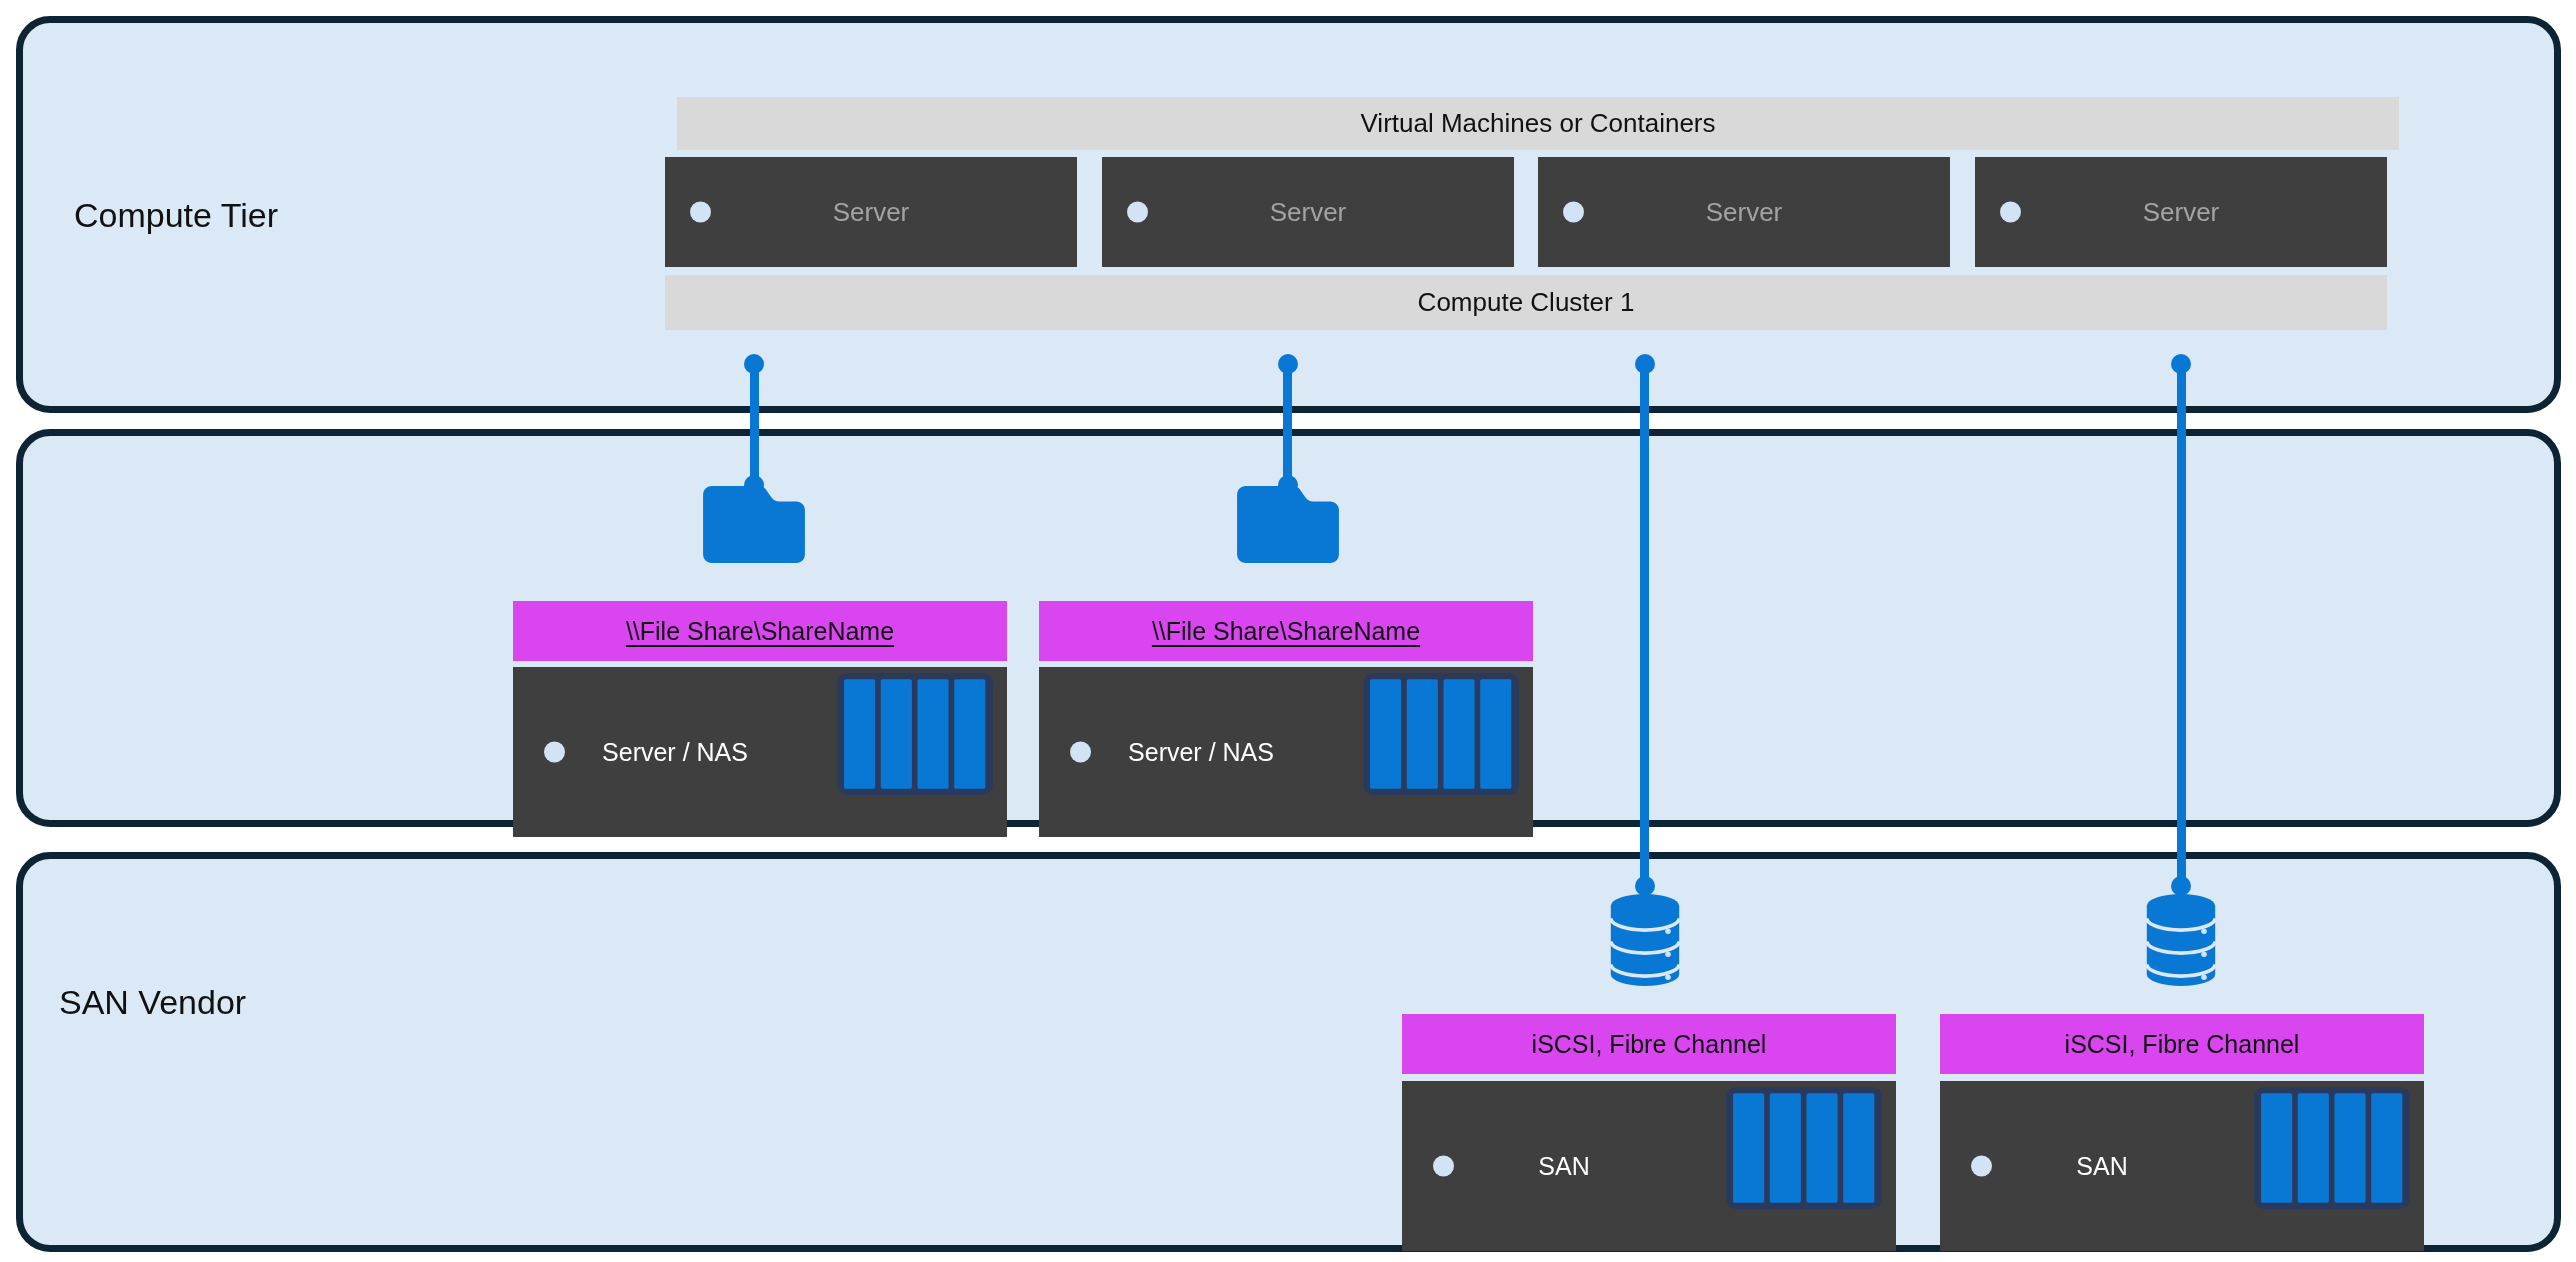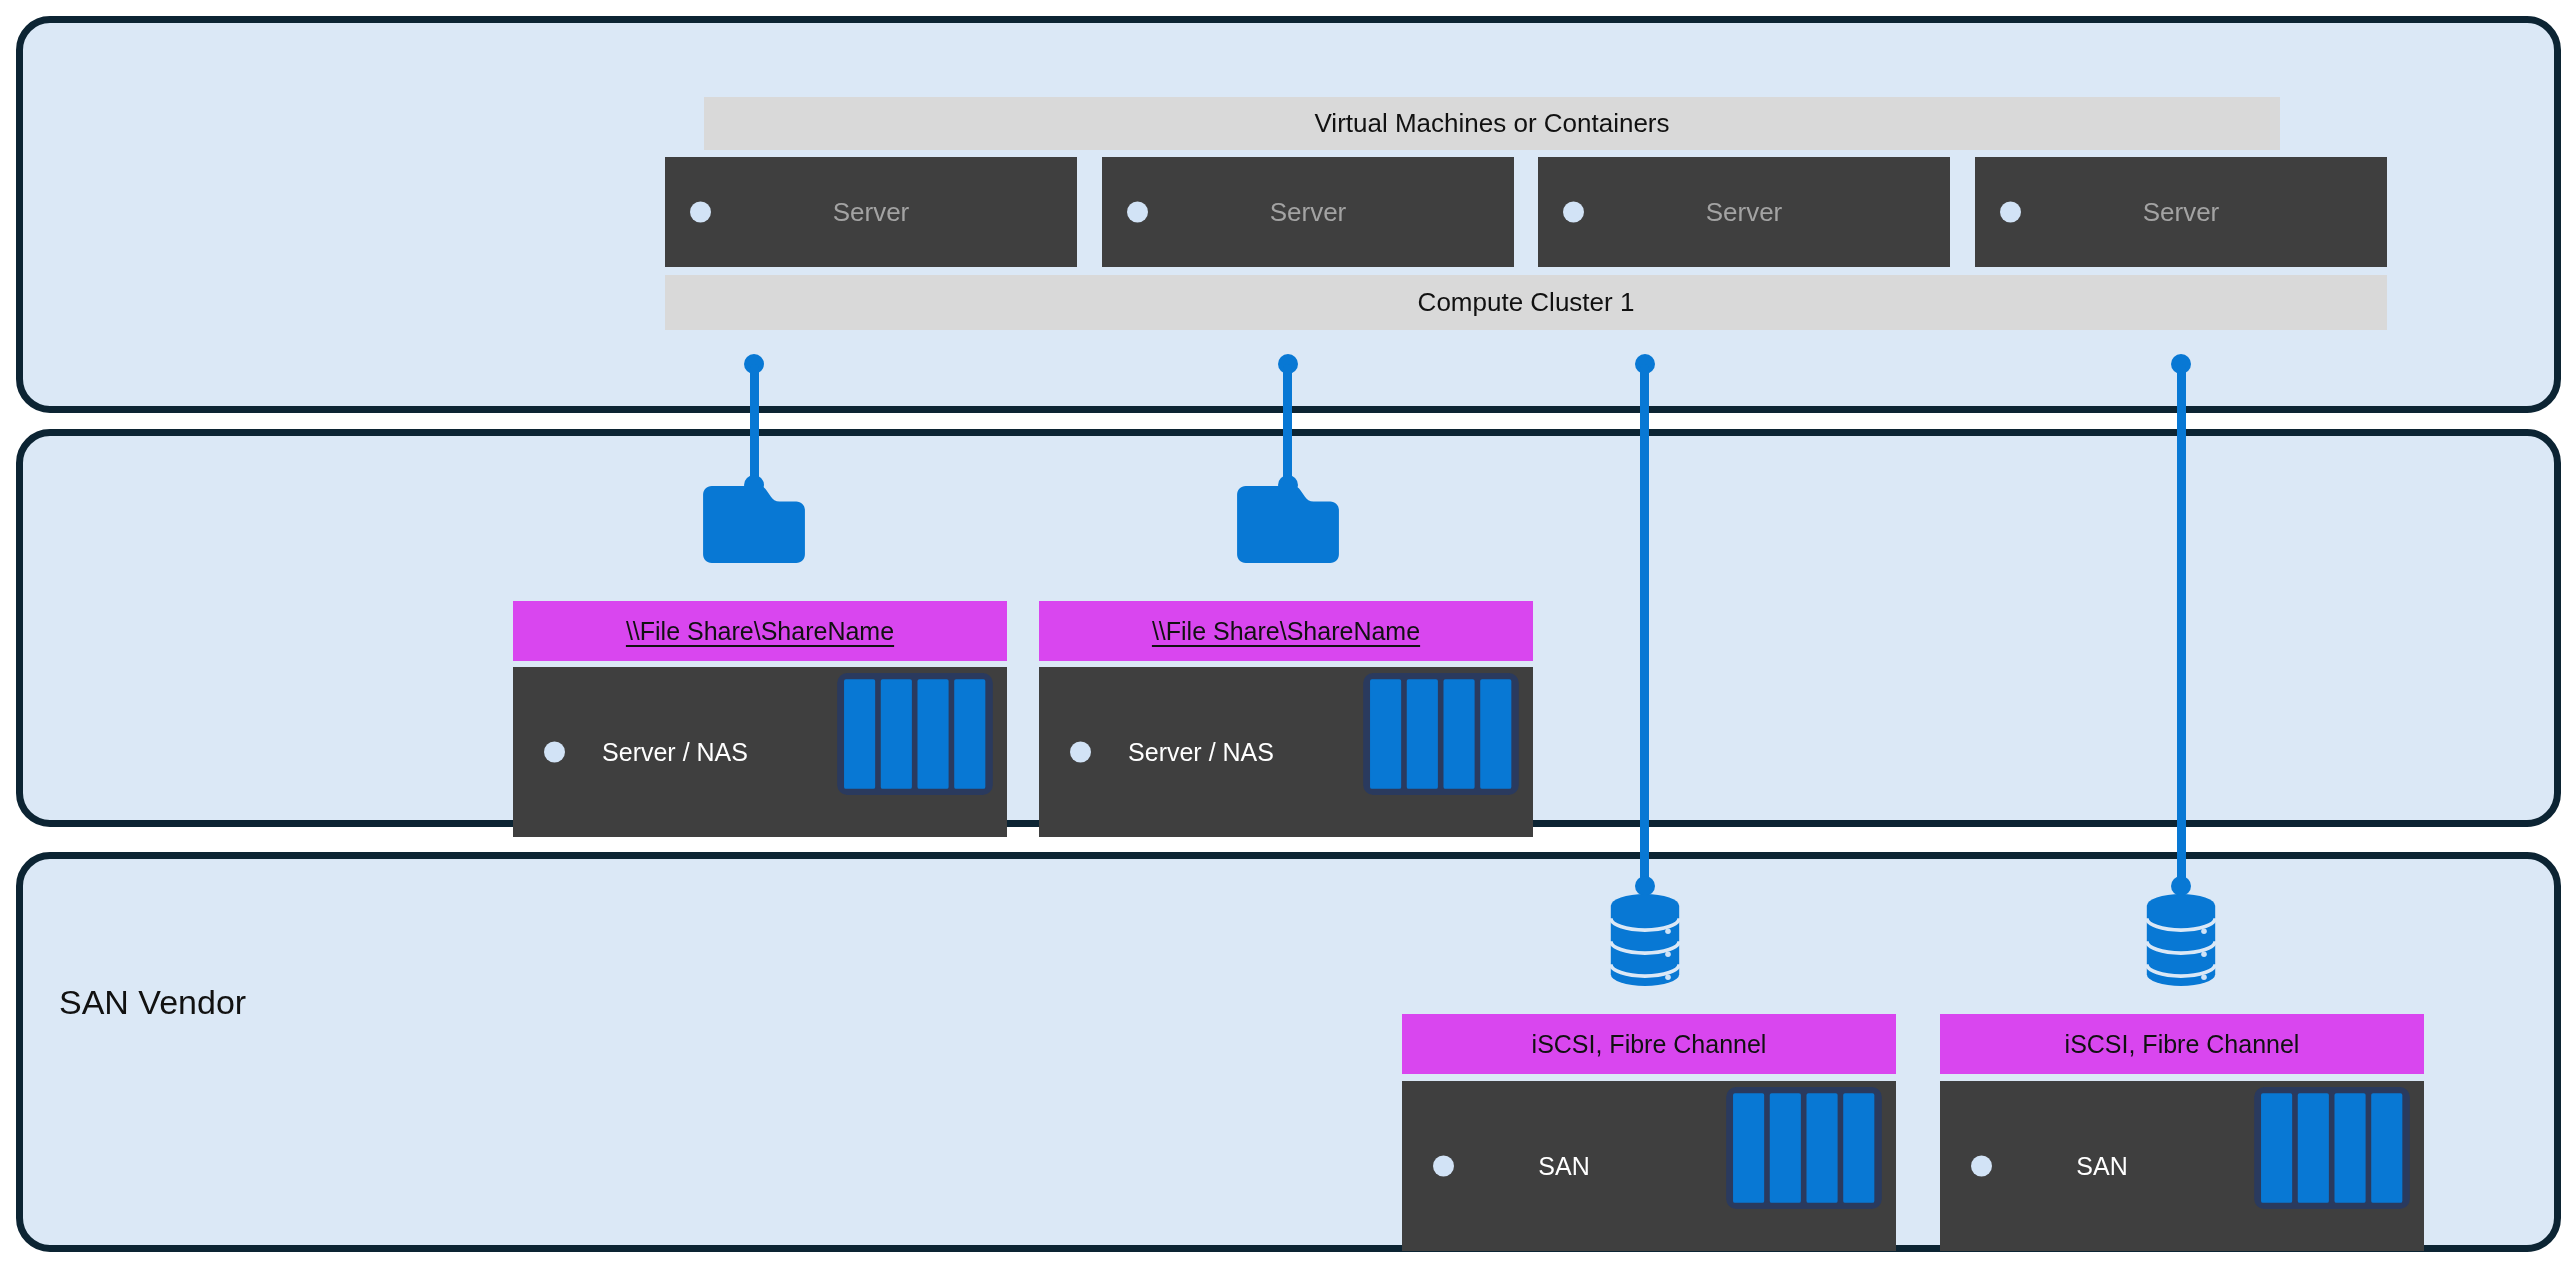--- a/index.html
+++ b/index.html
@@ -141,25 +141,28 @@
 </style>
 </head>
 <body>
 
 <div class="canvas">
 
   <div class="tier tier-compute"></div>
   <div class="tier tier-nas"></div>
   <div class="tier tier-san"></div>
 
+  <div class="tier-label tier-label-compute">
+    <span>Compute Tier</span>
+  </div>
   <div class="tier-label tier-label-san">
     <span>SAN Vendor</span>
   </div>
 
-  <div class="gray-bar" style="left:704px; top:97px; width:1576px; height:53px;text-align:right;">
+  <div class="gray-bar" style="left:677px; top:97px; width:1722px; height:53px;text-align:right;">
     <span>Virtual Machines or Containers</span>
   </div>
 
   <div class="dark-box" style="left:665px; top:157px; width:412px; height:110px;">
     <span class="bullet" style="left:25px;"></span>
     <span class="box-label">Server</span>
   </div>
   <div class="dark-box" style="left:1102px; top:157px; width:412px; height:110px;">
     <span class="bullet" style="left:25px;"></span>
     <span class="box-label">Server</span>

